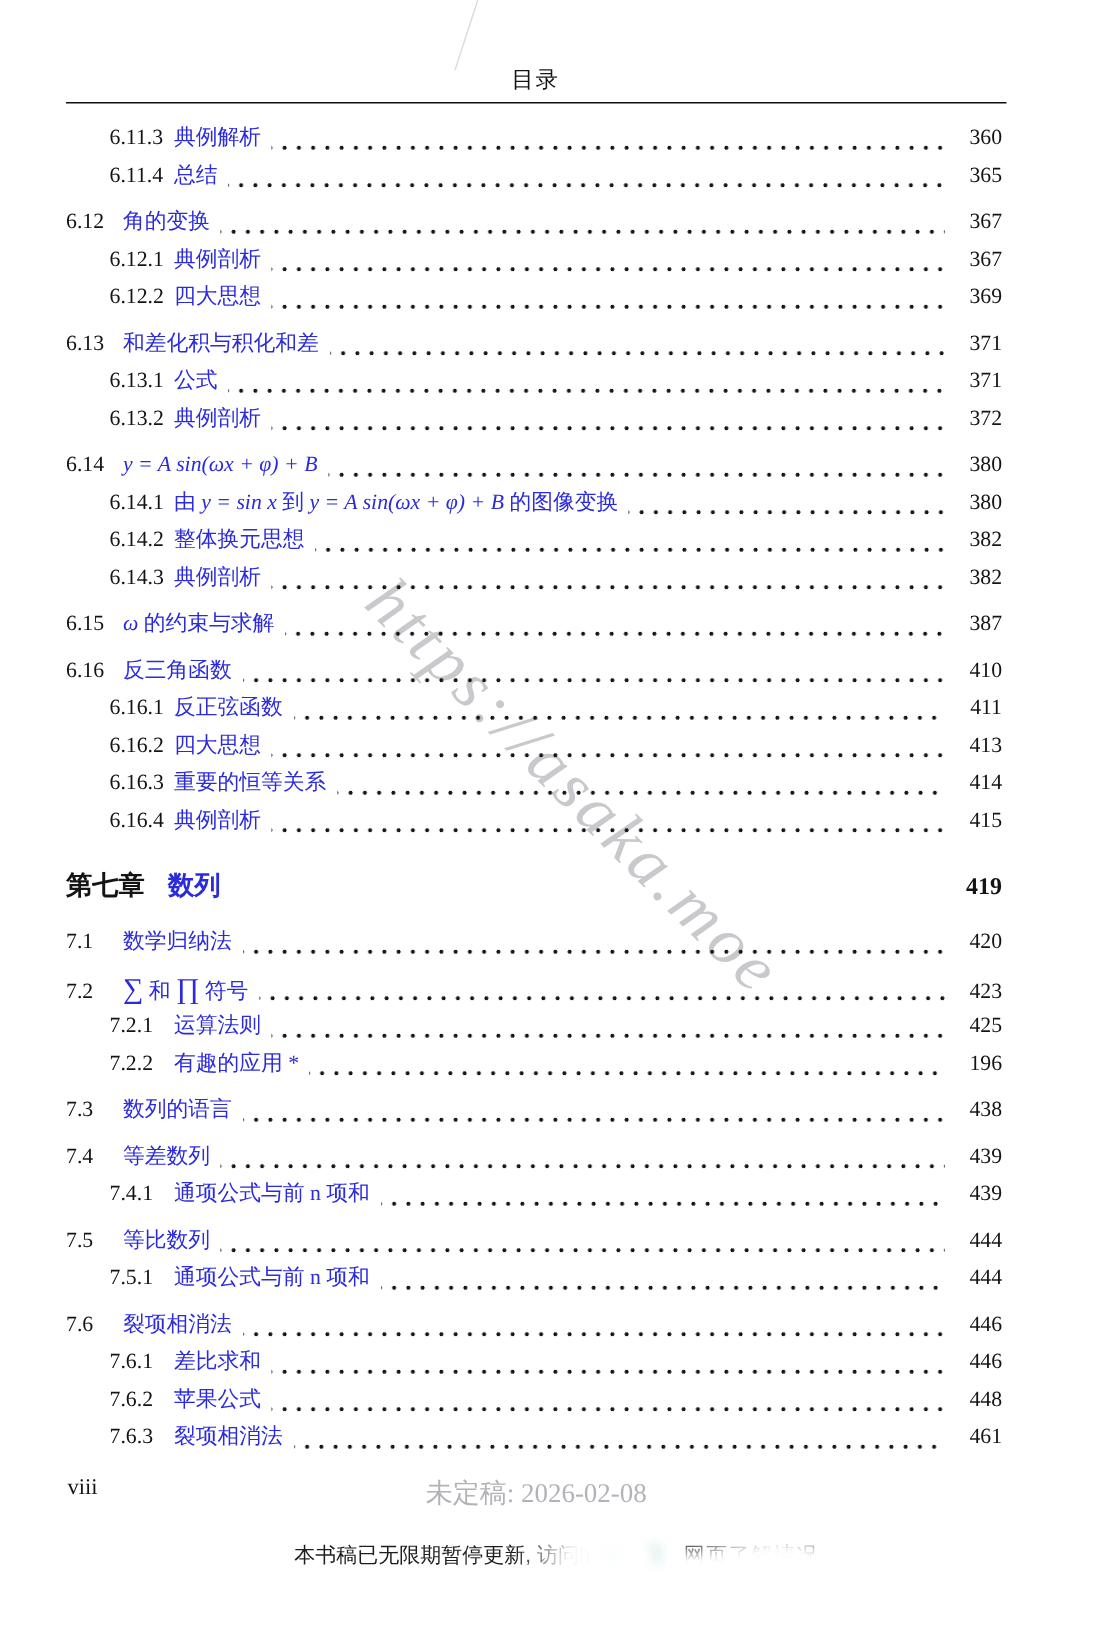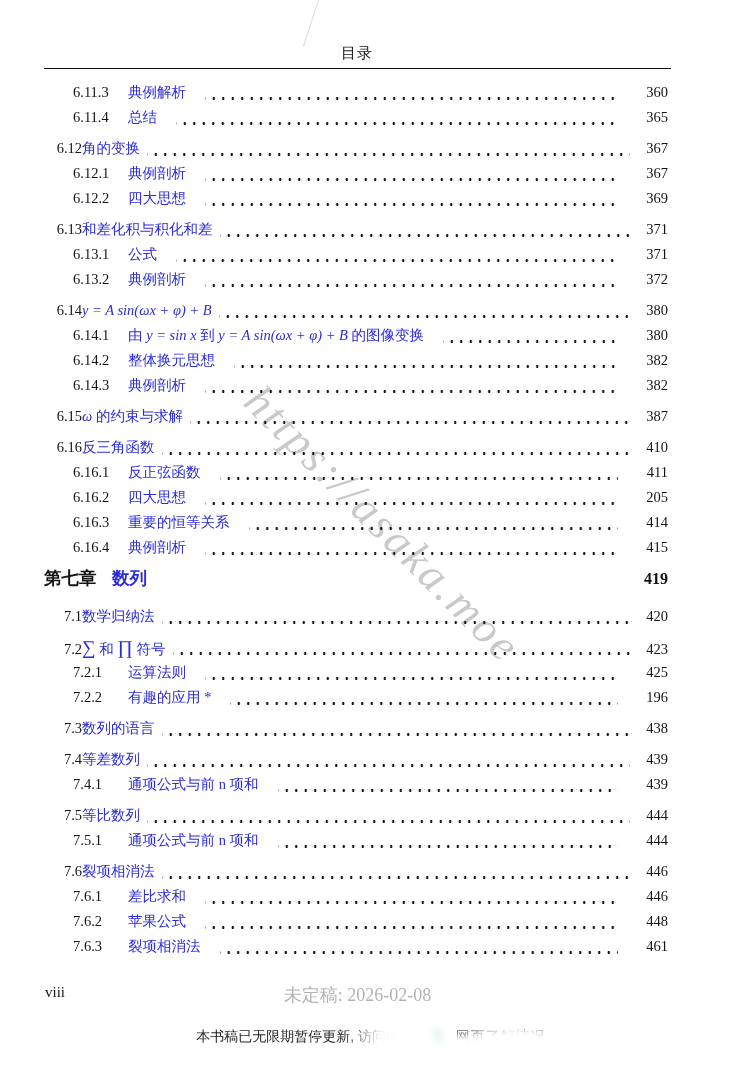--- a/index.html
+++ b/index.html
@@ -15,32 +15,32 @@
     font-size:15px;letter-spacing:1px;}
   .header-rule{position:absolute;left:44px;top:68px;width:627px;height:1.4px;background:#0e0e0e;}
   
   .watermark{position:absolute;left:123px;top:492px;width:520px;height:64px;line-height:64px;
     text-align:center;font-style:italic;font-size:45px;letter-spacing:3px;color:#c9c9cd;
     transform:rotate(45deg);z-index:0;user-select:none;}
   
   #toc-list{position:absolute;left:44px;top:80px;width:624px;z-index:1;}
   .row{display:flex;align-items:baseline;height:25px;line-height:25px;font-size:14.5px;}
   .row .num{color:var(--ink);flex:0 0 auto;}
-  .lvl1 .num{width:38px;text-align:right;}
-  .lvl2{padding-left:29px;gap:12px;}
+  .lvl1 .num{width:38px;}
+  .lvl2{padding-left:29px;}
   .lvl2 .num{width:43px;}
   .row .title{color:var(--blue,#2b2bdc);white-space:nowrap;flex:0 0 auto;}
   .title .it{font-style:italic;}
   .title .bigop{font-size:19px;line-height:25px;}
   .row .dots{flex:1 1 auto;height:5px;align-self:flex-end;margin:0 4px 4px 7px;
     background-image:radial-gradient(circle,#161616 1.15px,transparent 1.5px);
     background-size:9.5px 5px;background-repeat:repeat-x;background-position:4px center;}
   .row .page{flex:0 0 auto;width:34px;text-align:right;color:var(--ink);}
   .row.chapter{height:36px;line-height:36px;font-weight:bold;font-size:17.5px;
-    margin-bottom:8px;}
+    margin-top:12px;margin-bottom:8px;}
   .chapter .num{width:68px;}
   .chapter .fill{flex:1 1 auto;}
   .chapter .page{font-size:16px;width:38px;}
   .row.lvl1{margin-top:6px;}
   
   .folio{position:absolute;left:45px;top:984px;font-size:15px;color:var(--ink);text-align:center;}
   .draft-note{position:absolute;left:44px;top:983px;width:627px;text-align:center;
     font-size:18px;color:var(--gray,#b2b2b8);}
   .bottom-note{position:absolute;left:0;top:1028px;width:742px;text-align:center;
     font-size:14px;color:#1d1d1d;font-family:"Liberation Sans","DejaVu Sans",sans-serif;}
@@ -156,21 +156,21 @@
       <div class="row lvl2">
         <span class="num">6.16.1</span>
         <span class="title">反正弦函数</span>
         <span class="dots"></span>
         <span class="page">411</span>
       </div>
       <div class="row lvl2">
         <span class="num">6.16.2</span>
         <span class="title">四大思想</span>
         <span class="dots"></span>
-        <span class="page">205</span>
+        <span class="page">413</span>
       </div>
       <div class="row lvl2">
         <span class="num">6.16.3</span>
         <span class="title">重要的恒等关系</span>
         <span class="dots"></span>
         <span class="page">414</span>
       </div>
       <div class="row lvl2">
         <span class="num">6.16.4</span>
         <span class="title">典例剖析</span>

